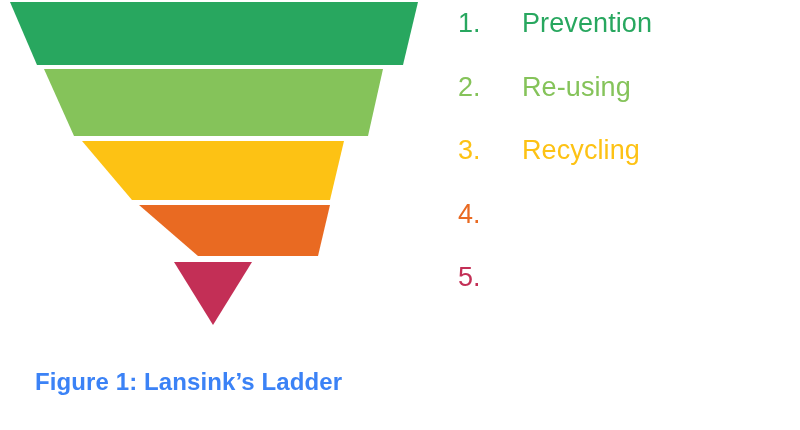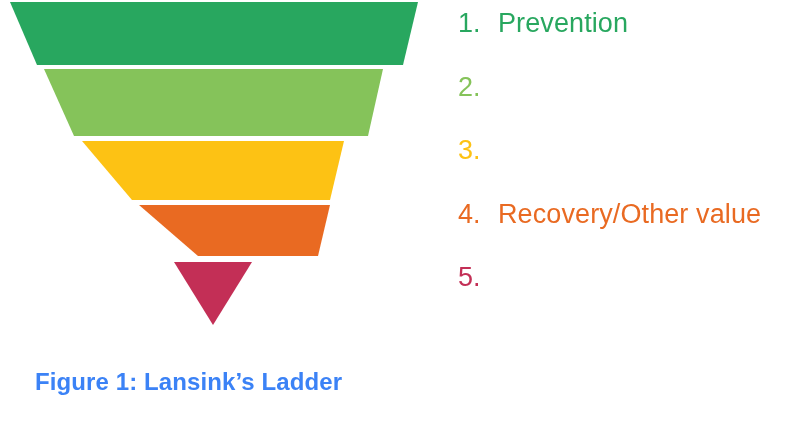--- a/index.html
+++ b/index.html
@@ -52,20 +52,21 @@
     letter-spacing: 0.1px;
     white-space: nowrap;
   }
   .legend-num {
     width: 40px;
     flex: 0 0 40px;
     text-align: left;
   }
   .legend-label {
     flex: 0 1 auto;
+    margin-left: 24px;
   }
   #caption {
     position: absolute;
     left: 35px;
     top: 368px;
     font-size: 24px;
     font-weight: bold;
     color: #3b82f6;
     letter-spacing: 0.1px;
     white-space: nowrap;
@@ -86,27 +87,28 @@
     </svg>
   </div>
 
   <ul id="legend-list">
     <li class="legend-item" style="color:#28a75f">
       <span class="legend-num">1.</span>
       <span class="legend-label">Prevention</span>
     </li>
     <li class="legend-item" style="color:#85c35a">
       <span class="legend-num">2.</span>
+      <span class="legend-label">Re-using</span>
     </li>
     <li class="legend-item" style="color:#fdc214">
       <span class="legend-num">3.</span>
+      <span class="legend-label">Recycling</span>
     </li>
     <li class="legend-item" style="color:#e96a22">
       <span class="legend-num">4.</span>
-      <span class="legend-label">Recovery/Other value</span>
     </li>
     <li class="legend-item" style="color:#c32f56">
       <span class="legend-num">5.</span>
     </li>
   </ul>
 
   <div id="caption">Figure 1: Lansink’s Ladder</div>
 
 </div>
 

